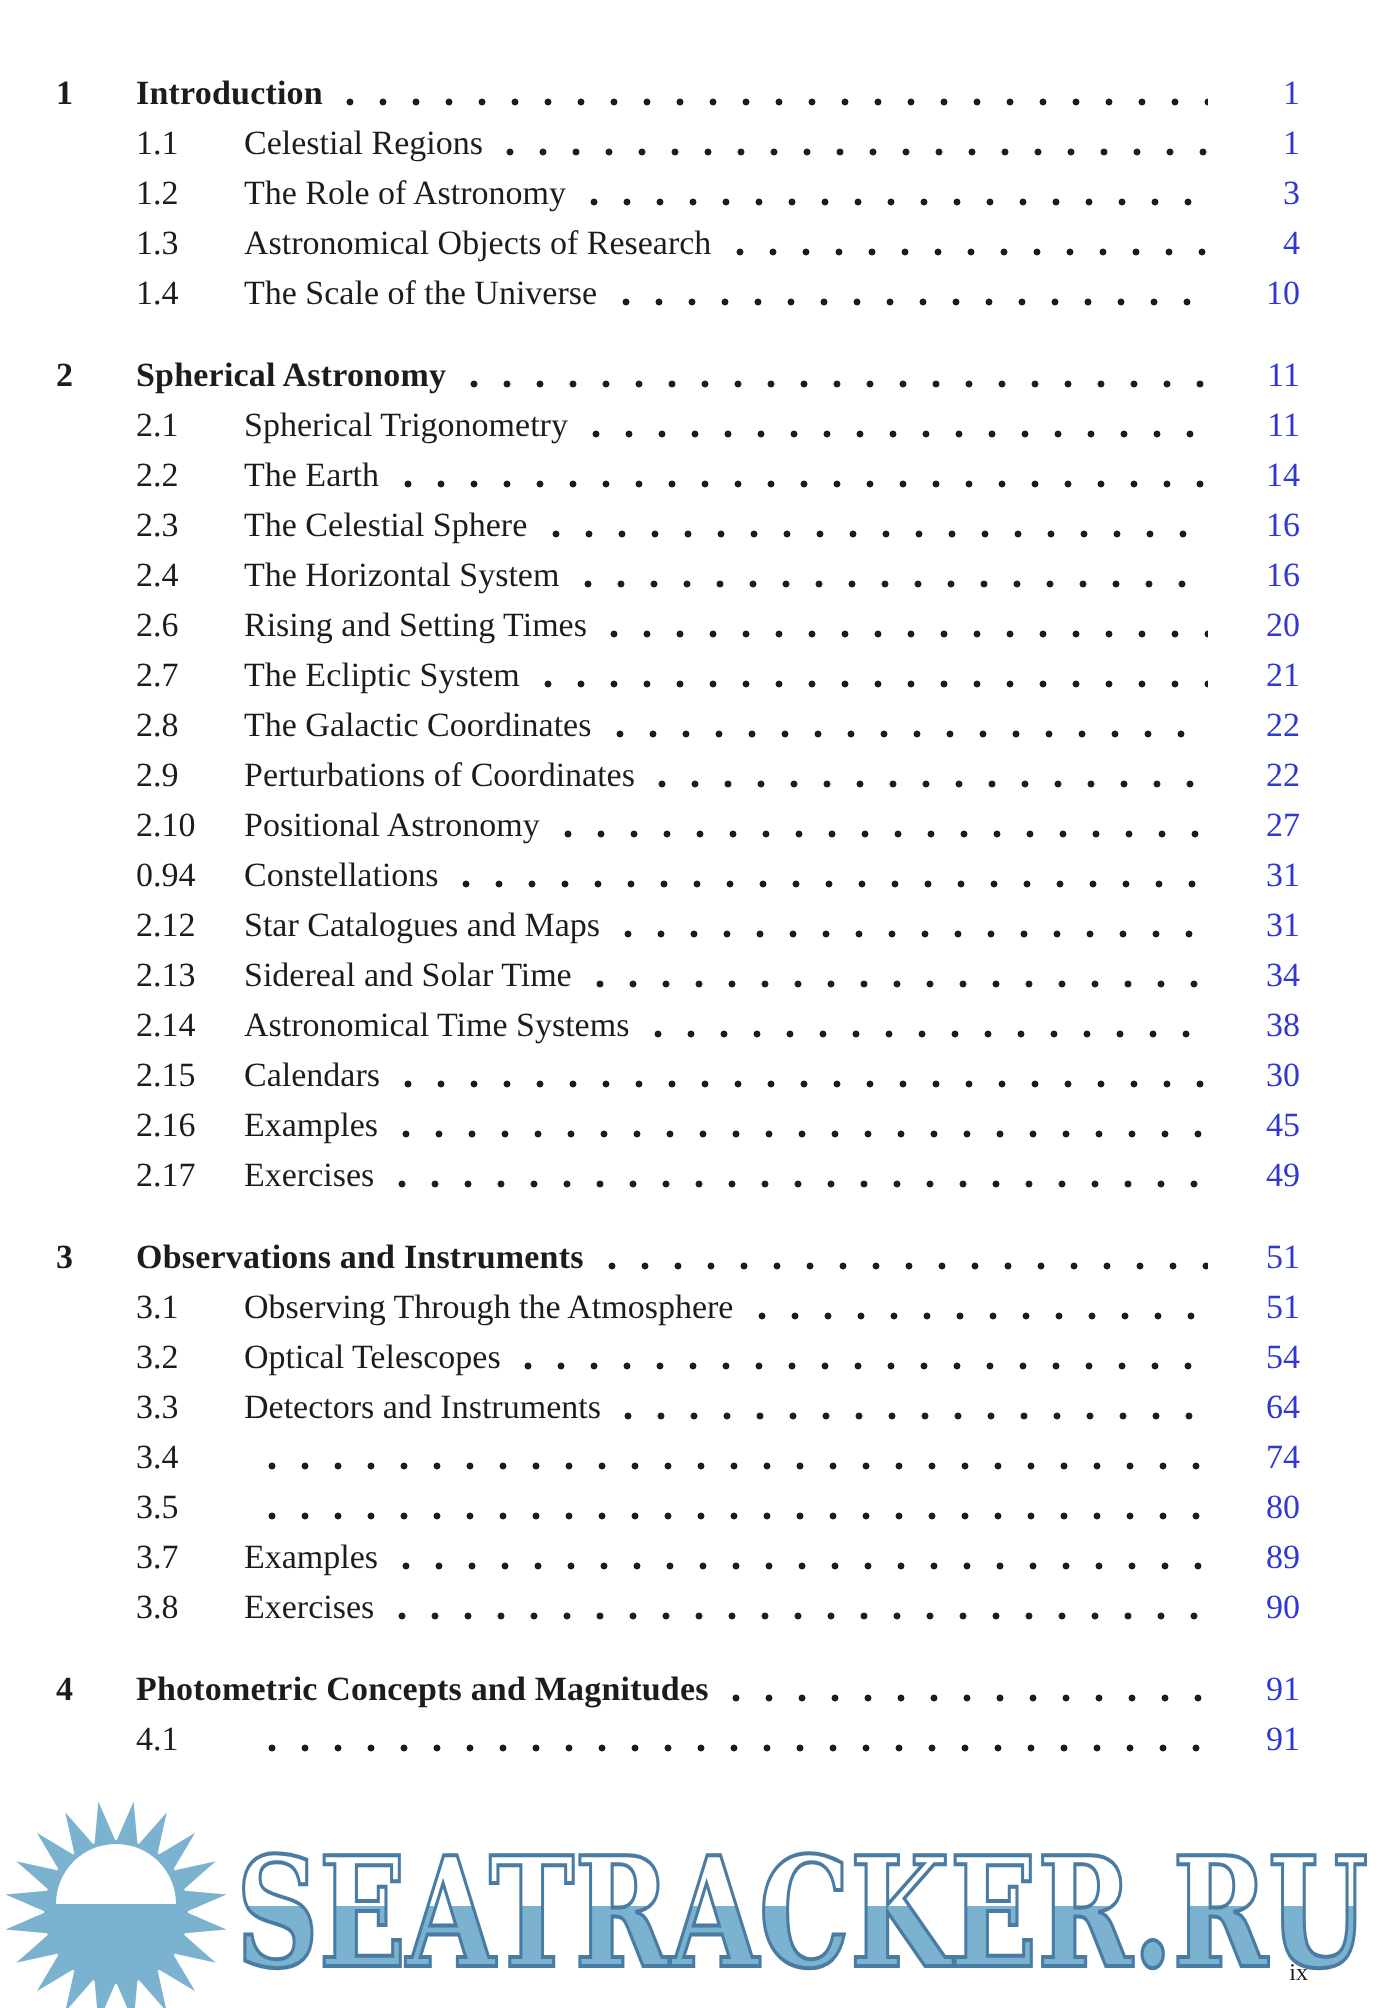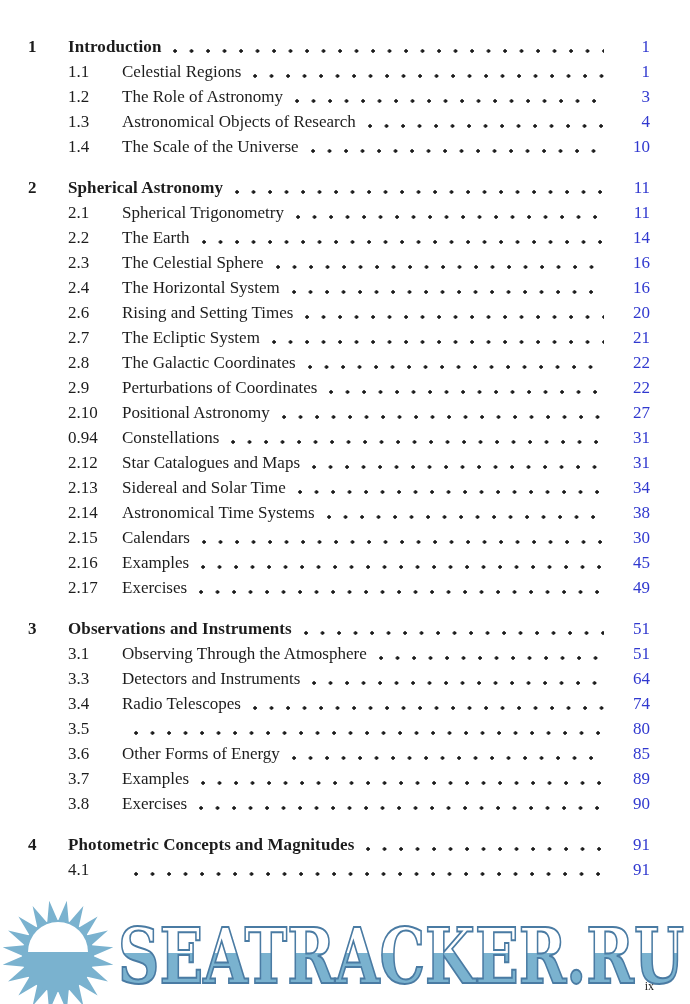--- a/index.html
+++ b/index.html
@@ -203,41 +203,40 @@
           <span class="leader"></span>
           <span class="pg">51</span>
         </div>
         <div class="row section">
           <span class="num">3.1</span>
           <span class="title">Observing Through the Atmosphere</span>
           <span class="leader"></span>
           <span class="pg">51</span>
         </div>
         <div class="row section">
+          <span class="num">3.2</span>
+          <span class="title">Optical Telescopes</span>
+          <span class="leader"></span>
+          <span class="pg">54</span>
+        </div>
+        <div class="row section">
           <span class="num">3.3</span>
           <span class="title">Detectors and Instruments</span>
           <span class="leader"></span>
           <span class="pg">64</span>
         </div>
         <div class="row section">
           <span class="num">3.4</span>
-          <span class="title">Radio Telescopes</span>
           <span class="leader"></span>
           <span class="pg">74</span>
         </div>
         <div class="row section">
           <span class="num">3.5</span>
           <span class="leader"></span>
           <span class="pg">80</span>
-        </div>
-        <div class="row section">
-          <span class="num">3.6</span>
-          <span class="title">Other Forms of Energy</span>
-          <span class="leader"></span>
-          <span class="pg">85</span>
         </div>
         <div class="row section">
           <span class="num">3.7</span>
           <span class="title">Examples</span>
           <span class="leader"></span>
           <span class="pg">89</span>
         </div>
         <div class="row section">
           <span class="num">3.8</span>
           <span class="title">Exercises</span>

